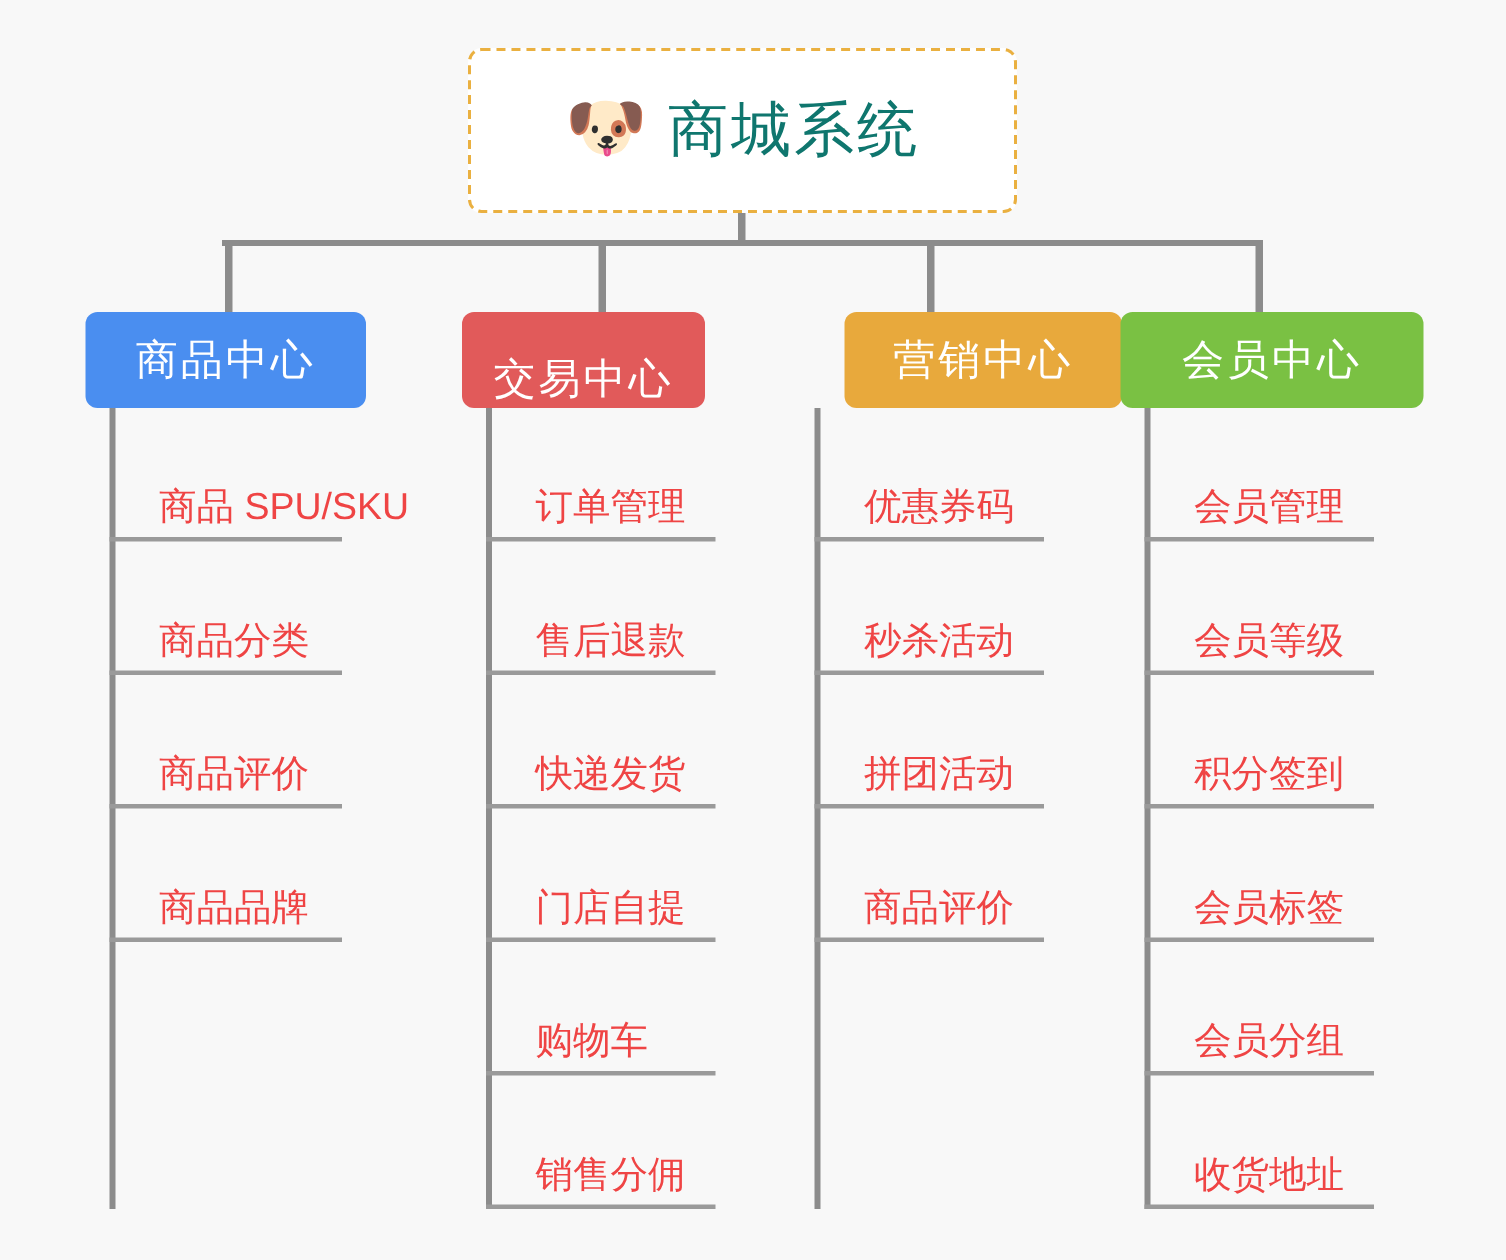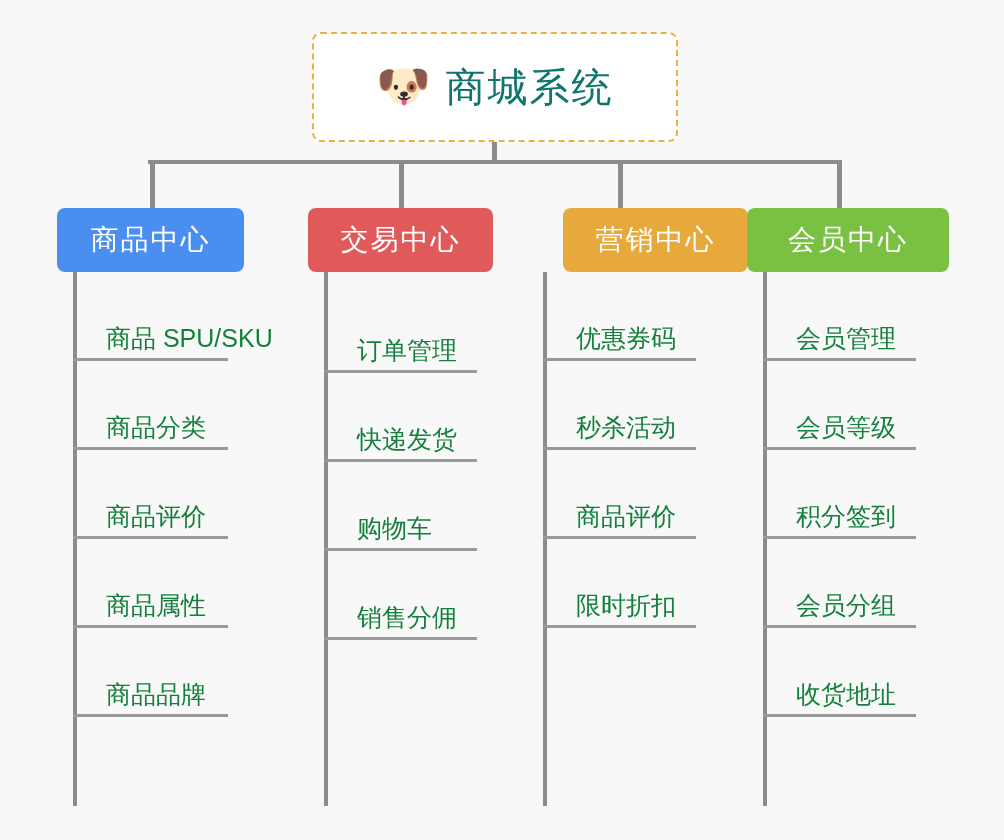--- a/index.html
+++ b/index.html
@@ -103,21 +103,21 @@
     position: relative;
     height: 89px;
     box-sizing: border-box;
     border-bottom: 3px solid #9a9a9a;
     display: flex;
     align-items: flex-end;
     justify-content: flex-start;
   }
   .leaf-label {
     font-size: 25px;
-    color: #15803d;
+    color: #ef4444;
     line-height: 1;
     padding-left: 33px;
     padding-bottom: 7px;
     white-space: nowrap;
     text-align: center;
   }
 </style>
 </head>
 <body>
 
@@ -145,38 +145,41 @@
           <div class="leaf">
             <span class="leaf-label">商品 SPU/SKU</span>
           </div>
           <div class="leaf">
             <span class="leaf-label">商品分类</span>
           </div>
           <div class="leaf">
             <span class="leaf-label">商品评价</span>
           </div>
           <div class="leaf">
-            <span class="leaf-label">商品属性</span>
-          </div>
-          <div class="leaf">
             <span class="leaf-label">商品品牌</span>
           </div>
         </div>
       </div>
       <div class="col" style="left: 308px; width: 185px;">
-        <div class="col-head" style="background: rgb(225, 90, 90); width: 185px;">
+        <div class="col-head" style="background: rgb(225, 90, 90); width: 162px; align-items: flex-end;">
           <span>交易中心</span>
         </div>
         <div class="col-spine" style="height: 534px;"></div>
-        <div class="leaf-list" style="width: 153px; margin-top: 12px;">
+        <div class="leaf-list" style="width: 153px;">
           <div class="leaf">
             <span class="leaf-label">订单管理</span>
           </div>
           <div class="leaf">
+            <span class="leaf-label">售后退款</span>
+          </div>
+          <div class="leaf">
             <span class="leaf-label">快递发货</span>
+          </div>
+          <div class="leaf">
+            <span class="leaf-label">门店自提</span>
           </div>
           <div class="leaf">
             <span class="leaf-label">购物车</span>
           </div>
           <div class="leaf">
             <span class="leaf-label">销售分佣</span>
           </div>
         </div>
       </div>
       <div class="col" style="left: 527px; width: 177px; padding-left: 36px;">
@@ -185,43 +188,46 @@
         </div>
         <div class="col-spine" style="height: 534px;"></div>
         <div class="leaf-list" style="width: 153px;">
           <div class="leaf">
             <span class="leaf-label">优惠券码</span>
           </div>
           <div class="leaf">
             <span class="leaf-label">秒杀活动</span>
           </div>
           <div class="leaf">
+            <span class="leaf-label">拼团活动</span>
+          </div>
+          <div class="leaf">
             <span class="leaf-label">商品评价</span>
-          </div>
-          <div class="leaf">
-            <span class="leaf-label">限时折扣</span>
           </div>
         </div>
       </div>
       <div class="col" style="left: 747px; width: 185px;">
         <div class="col-head" style="background: rgb(122, 193, 67); width: 202px;">
           <span>会员中心</span>
         </div>
         <div class="col-spine" style="height: 534px;"></div>
         <div class="leaf-list" style="width: 153px;">
           <div class="leaf">
             <span class="leaf-label">会员管理</span>
           </div>
           <div class="leaf">
             <span class="leaf-label">会员等级</span>
           </div>
           <div class="leaf">
             <span class="leaf-label">积分签到</span>
           </div>
           <div class="leaf">
+            <span class="leaf-label">会员标签</span>
+          </div>
+          <div class="leaf">
             <span class="leaf-label">会员分组</span>
           </div>
           <div class="leaf">
             <span class="leaf-label">收货地址</span>
           </div>
         </div>
       </div>
     </div>
 </div>
 

